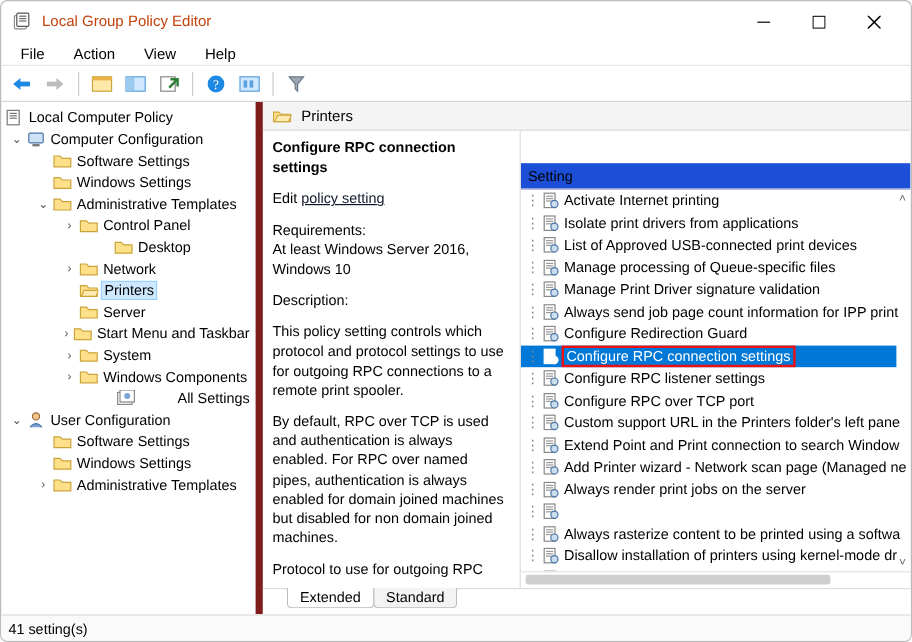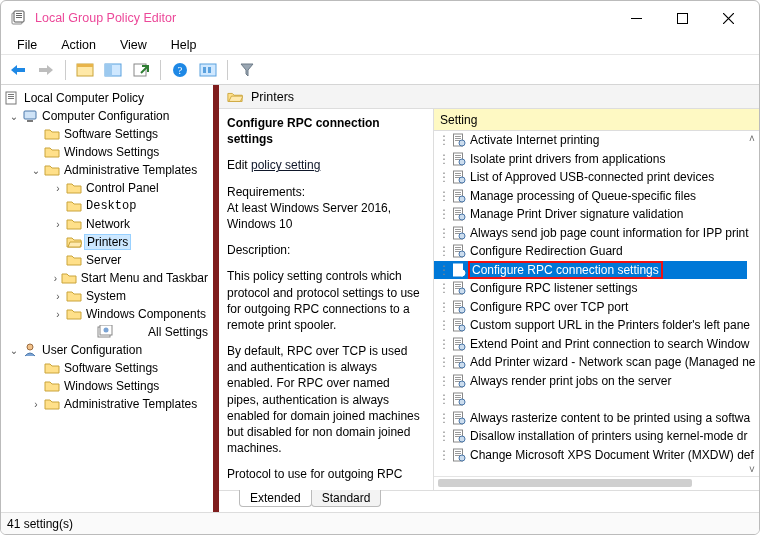--- a/index.html
+++ b/index.html
@@ -1,21 +1,21 @@
 <!DOCTYPE html>
 <html><head>
 <meta charset="utf-8">
 <style>
   * { box-sizing: border-box; }
   html, body { margin:0; padding:0; font-family: "Segoe UI", Tahoma, sans-serif; font-size:12px; color:#000; background:#fff; }
   .window { width:760px; height:535px; border:1px solid #bbb; border-radius:6px; overflow:hidden; display:flex; flex-direction:column; }
   
   .titlebar { height:34px; display:flex; align-items:center; padding:0 8px 0 10px; }
   .titlebar .icon { width:16px; height:16px; margin-right:8px; display:flex; align-items:center; justify-content:center; }
-  .titlebar .title { flex:1; font-size:12.5px; color:#ec4899; }
+  .titlebar .title { flex:1; font-size:12.5px; color:#c2410c; }
   .titlebar .ctrl { width:46px; height:30px; display:flex; align-items:center; justify-content:center; }
   .titlebar .ctrl svg { width:11px; height:11px; }
   
   .menubar { height:20px; display:flex; align-items:center; padding:0 6px; gap:4px; border-bottom:1px solid #e6e6e6; }
   .menubar .mi { padding:2px 10px; font-size:12.5px; }
   
   .toolbar { height:30px; display:flex; align-items:center; padding:0 6px; gap:6px; border-bottom:1px solid #d5d5d5; }
   .tbtn { width:22px; height:22px; display:flex; align-items:center; justify-content:center; }
   .tsep { width:1px; height:20px; background:#ccc; margin:0 2px; }
   
@@ -30,21 +30,21 @@
   .right { flex:1; display:flex; flex-direction:column; overflow:hidden; }
   .bc { height:24px; background:#f4f4f4; border-bottom:1px solid #ddd; display:flex; align-items:center; padding:0 8px; gap:8px; }
   .bc .ficon { margin:0; }
   .bc .txt { font-size:12.5px; color:#000; }
   .content { flex:1; display:flex; overflow:hidden; }
   .detail { width:214px; padding:6px 8px 6px 8px; overflow:hidden; font-size:12px; line-height:1.35; }
   .detail .dtitle { font-weight:600; margin-bottom:10px; }
   .detail a { color:#0f172a; }
   .detail .p { margin-bottom:10px; }
   .list { flex:1; border-left:1px solid #ddd; display:flex; flex-direction:column; overflow:hidden; }
-  .list-header { height:22px; border-bottom:1px solid #ddd; display:flex; align-items:center; padding-left:6px; font-size:12px; background:#fef9c3; }
+  .list-header { height:22px; border-bottom:1px solid #ddd; display:flex; align-items:center; padding-left:6px; font-size:12px; background:#1d4ed8;margin-top:27px; }
   .list-body { flex:1; overflow:hidden; position:relative; }
   .rows { position:absolute; top:0; left:0; right:12px; }
   .row { height:18.5px; display:flex; align-items:center; padding-left:4px; white-space:nowrap; }
   .row .gut { width:12px; color:#888; font-size:12px; text-align:center; }
   .row .ric { width:14px; height:14px; margin:0 4px 0 2px; display:flex; align-items:center; justify-content:center; }
   .row.hi { background:#0078d7; color:#fff; }
   .row.hi .ric svg * { stroke:#fff; fill:#fff; }
   .row.redbox .rlabel { outline:2px solid #e11; outline-offset:0; padding:0 2px; }
   .scroll-arrow { position:absolute; right:0; width:14px; height:14px; display:flex; align-items:center; justify-content:center; color:#666; font-size:10px; }
   .list-hbar { height:14px; border-top:1px solid #e4e4e4; position:relative; }
@@ -207,21 +207,21 @@
       <div id="at-kids">
           <div class="node" style="padding-left: 50px;">
             <span class="tw">›</span>
             <span class="ficon">
               <svg width="16" height="14" viewBox="0 0 16 14">
                 <path d="M1 3 L6 3 L8 5 L15 5 L15 12 L1 12 Z" fill="#ffe08a" stroke="#caa43a"></path>
               </svg>
             </span>
             <span class="lbl">Control Panel</span>
           </div>
-          <div class="node" style="padding-left: 50px; font-family: Liberation Mono, monospace;">
+          <div class="node" style="padding-left: 79px;">
             <span class="tw"></span>
             <span class="ficon">
               <svg width="16" height="14" viewBox="0 0 16 14">
                 <path d="M1 3 L6 3 L8 5 L15 5 L15 12 L1 12 Z" fill="#ffe08a" stroke="#caa43a"></path>
               </svg>
             </span>
             <span class="lbl">Desktop</span>
           </div>
           <div class="node" style="padding-left: 50px;">
             <span class="tw">›</span>

